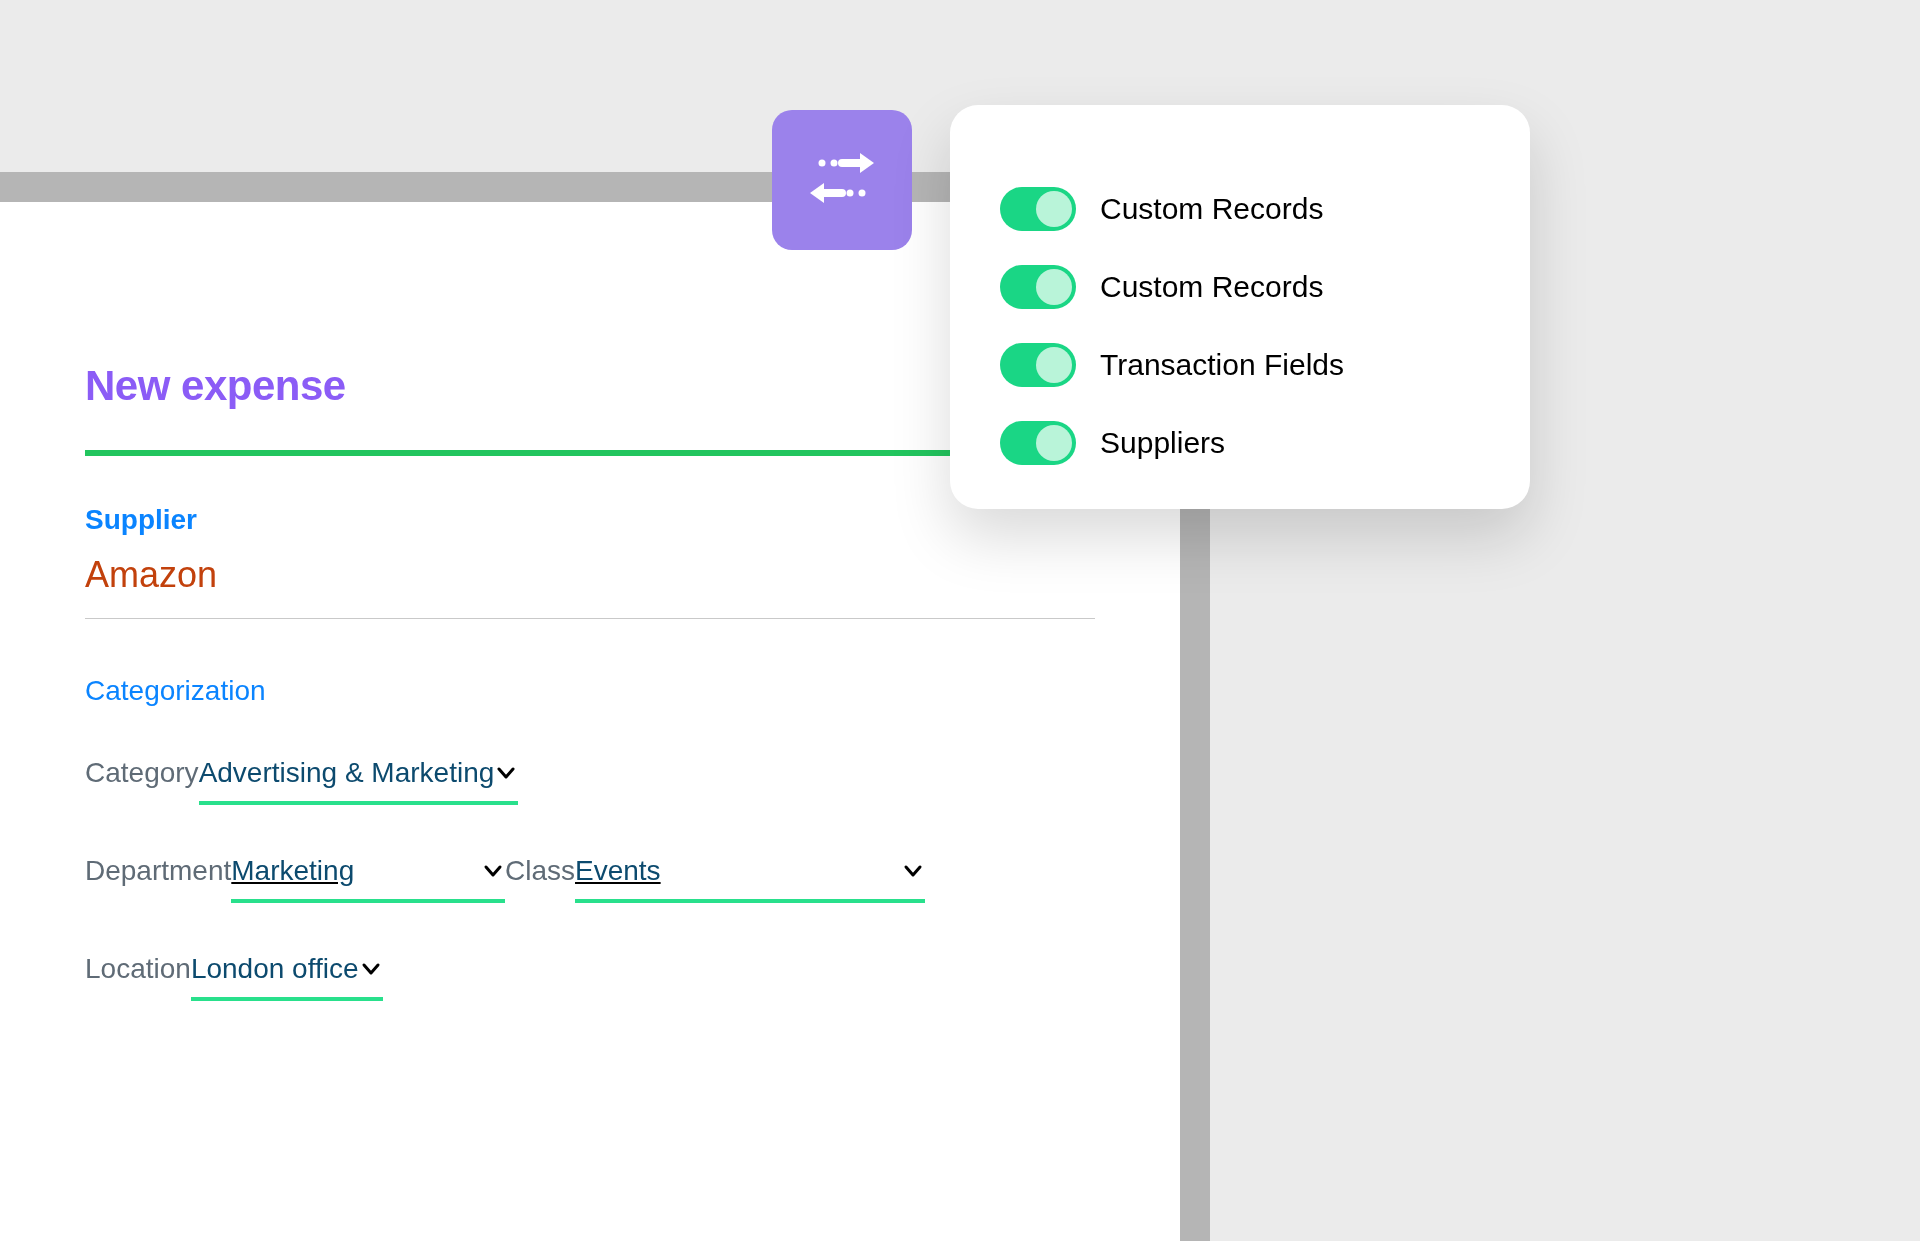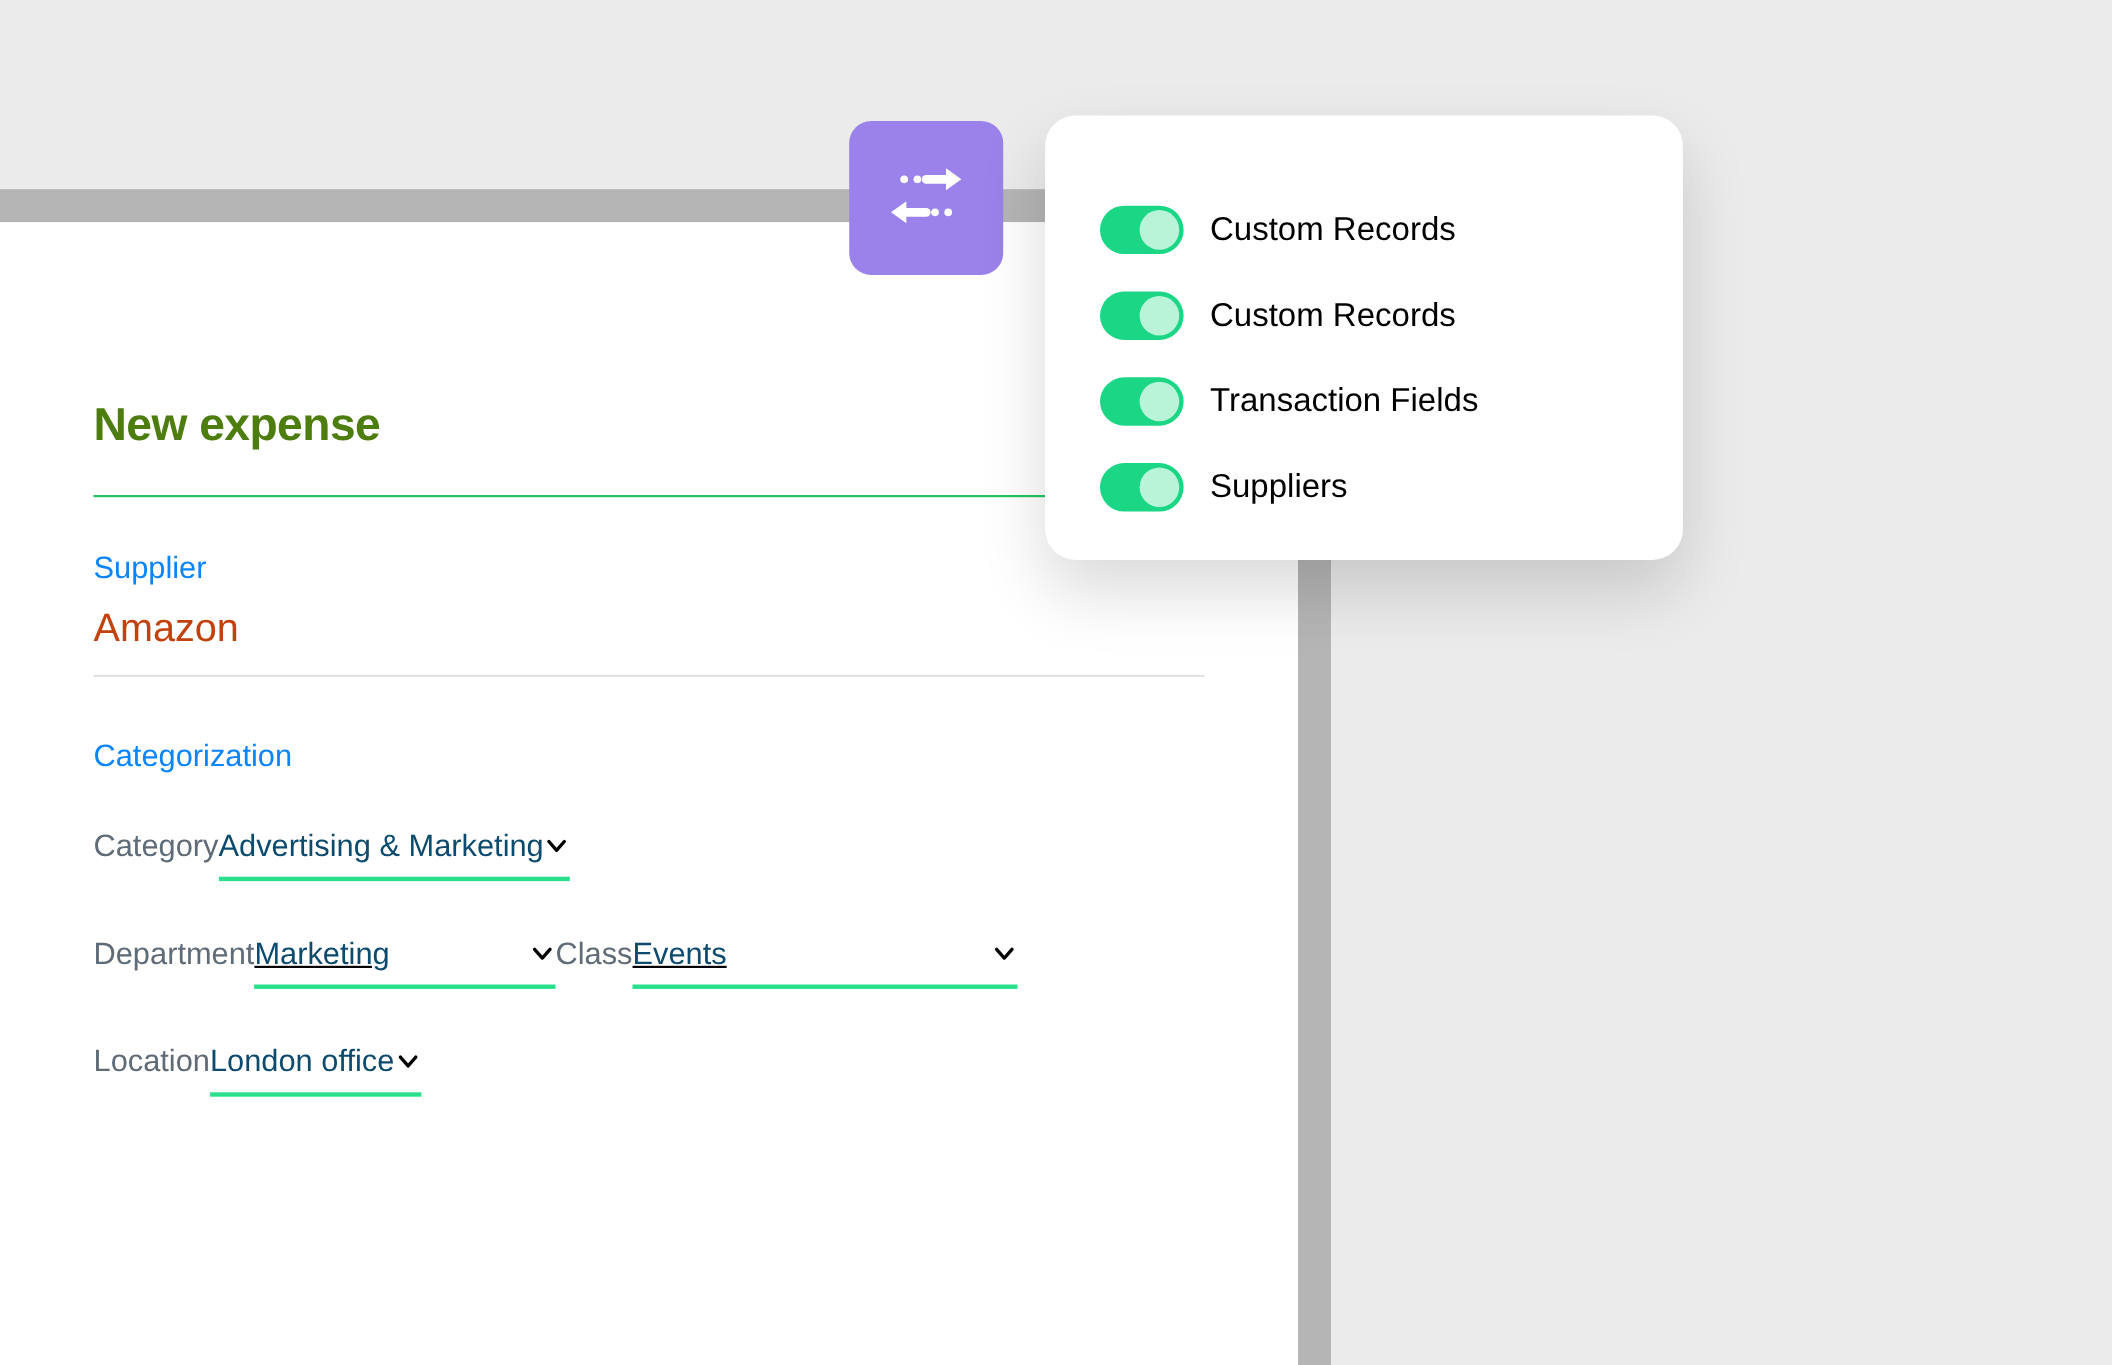--- a/index.html
+++ b/index.html
@@ -36,30 +36,30 @@
       left: 0;
       width: 1180px;
       height: 1040px;
       background: #fff;
       padding: 160px 85px 0 85px;
     }
 
     .form-title {
       font-size: 42px;
       font-weight: 600;
-      color: #4d7c0f;
+      color: #8b5cf6;
       letter-spacing: -0.5px;
       padding-bottom: 40px;
-      border-bottom: 2px solid #22c55e;
+      border-bottom: 6px solid #22c55e;
     }
 
     .section-label {
       color: #0a84ff;
       font-size: 28px;
-      font-weight: 400;
+      font-weight: 700;
       margin-top: 48px;
       margin-bottom: 18px;
     }
 
     .supplier-value {
       font-size: 36px;
       color: #c2410c;
       padding-bottom: 22px;
       border-bottom: 1px solid #c9c9c9;
     }

